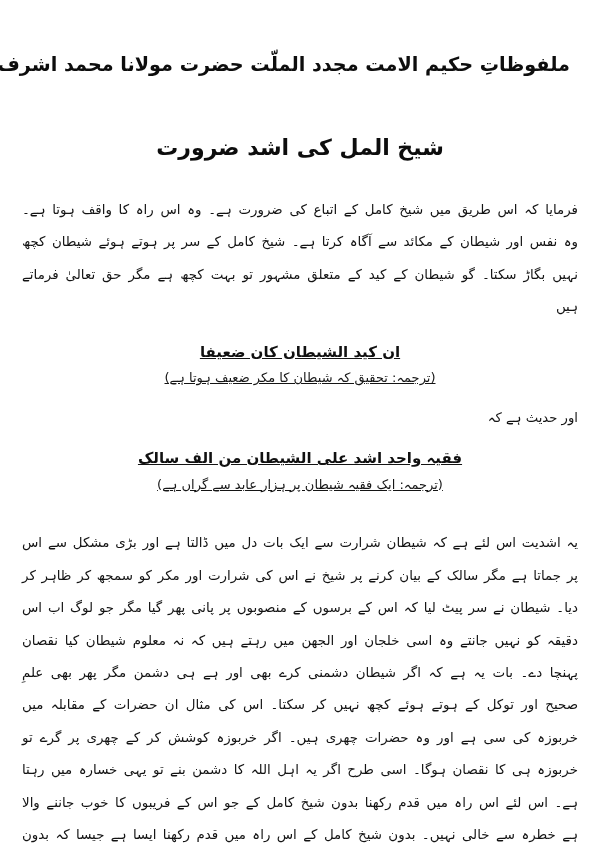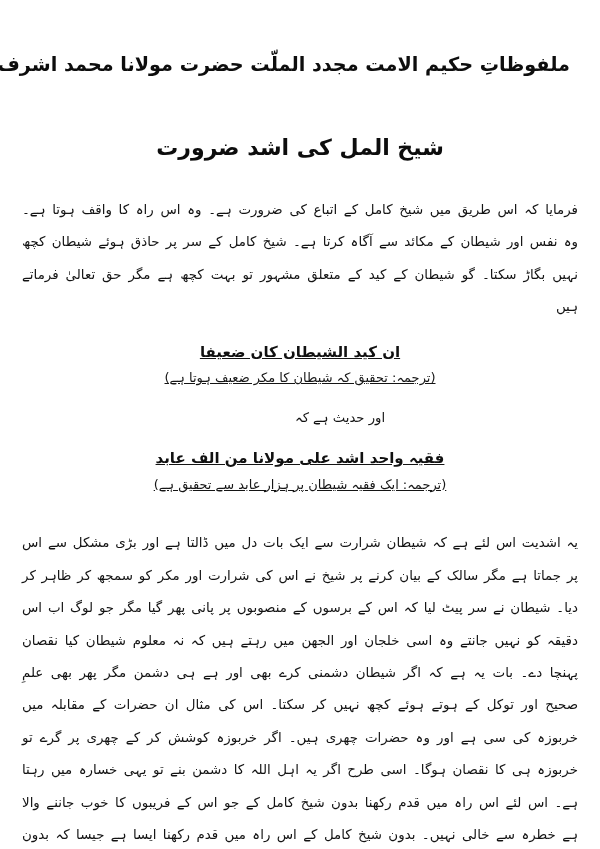--- a/index.html
+++ b/index.html
@@ -83,47 +83,47 @@
     color: #161616;
     text-align: center;
     margin-top: 1px;
   }
 
   
   .lead-line {
     font-size: 13.2px;
     line-height: 1.9;
     margin: 14px 0 0 0;
-    text-align: center;
+    text-align: right;
     padding-right: 86px;
     color: #131313;
   }
   .lead-line.left-shift {
     padding-right: 0;
     padding-left: 80px;
   }
 </style>
 </head>
 <body>
 
 <div class="page">
 
   <div class="book-header">ملفوظاتِ حکیم الامت مجدد الملّت حضرت مولانا محمد اشرف علی تھانوی رحمۃ اللہ علیہ</div>
 
   <h1 class="chapter-title">شیخ المل کی اشد ضرورت</h1>
 
-  <p class="body-block">فرمایا کہ اس طریق میں شیخ کامل کے اتباع کی ضرورت ہے۔ وہ اس راہ کا واقف ہوتا ہے۔ وہ نفس اور شیطان کے مکائد سے آگاہ کرتا ہے۔ شیخ کامل کے سر پر حاذق ہوئے شیطان کچھ نہیں بگاڑ سکتا۔ گو شیطان کے کید کے متعلق مشہور تو بہت کچھ ہے مگر حق تعالیٰ فرماتے ہیں</p>
+  <p class="body-block">فرمایا کہ اس طریق میں شیخ کامل کے اتباع کی ضرورت ہے۔ وہ اس راہ کا واقف ہوتا ہے۔ وہ نفس اور شیطان کے مکائد سے آگاہ کرتا ہے۔ شیخ کامل کے سر پر ہوتے ہوئے شیطان کچھ نہیں بگاڑ سکتا۔ گو شیطان کے کید کے متعلق مشہور تو بہت کچھ ہے مگر حق تعالیٰ فرماتے ہیں</p>
 
   <div class="quote-group">
     <div class="arabic-quote">ان كيد الشيطان كان ضعيفا</div>
     <div class="quote-translation">(ترجمہ: تحقیق کہ شیطان کا مکر ضعیف ہوتا ہے)</div>
   </div>
 
   <div class="lead-line left-shift">اور حدیث ہے کہ</div>
 
   <div class="quote-group">
-    <div class="arabic-quote">فقیہ واحد اشد علی مولانا من الف عابد</div>
-    <div class="quote-translation">(ترجمہ: ایک فقیہ شیطان پر ہزار عابد سے تحقیق ہے)</div>
+    <div class="arabic-quote">فقیہ واحد اشد علی الشیطان من الف سالک</div>
+    <div class="quote-translation">(ترجمہ: ایک فقیہ شیطان پر ہزار عابد سے گراں ہے)</div>
   </div>
 
   <p class="body-block">یہ اشدیت اس لئے ہے کہ شیطان شرارت سے ایک بات دل میں ڈالتا ہے اور بڑی مشکل سے اس پر جماتا ہے مگر سالک کے بیان کرنے پر شیخ نے اس کی شرارت اور مکر کو سمجھ کر ظاہر کر دیا۔ شیطان نے سر پیٹ لیا کہ اس کے برسوں کے منصوبوں پر پانی پھر گیا مگر جو لوگ اب اس دقیقہ کو نہیں جانتے وہ اسی خلجان اور الجھن میں رہتے ہیں کہ نہ معلوم شیطان کیا نقصان پہنچا دے۔ بات یہ ہے کہ اگر شیطان دشمنی کرے بھی اور ہے ہی دشمن مگر پھر بھی علمِ صحیح اور توکل کے ہوتے ہوئے کچھ نہیں کر سکتا۔ اس کی مثال ان حضرات کے مقابلہ میں خربوزہ کی سی ہے اور وہ حضرات چھری ہیں۔ اگر خربوزہ کوشش کر کے چھری پر گرے تو خربوزہ ہی کا نقصان ہوگا۔ اسی طرح اگر یہ اہل اللہ کا دشمن بنے تو یہی خسارہ میں رہتا ہے۔ اس لئے اس راہ میں قدم رکھنا بدون شیخ کامل کے جو اس کے فریبوں کا خوب جاننے والا ہے خطرہ سے خالی نہیں۔ بدون شیخ کامل کے اس راہ میں قدم رکھنا ایسا ہے جیسا کہ بدون طبیب حاذق کے کوئی شخص اپنا علاج خود کرنا چاہے گو کتاب ہی دیکھ کر کرے کیونکہ کتاب کو بھی طبیب ہی سمجھتا ہے۔</p>
 
 </div>
 
 </body></html>

